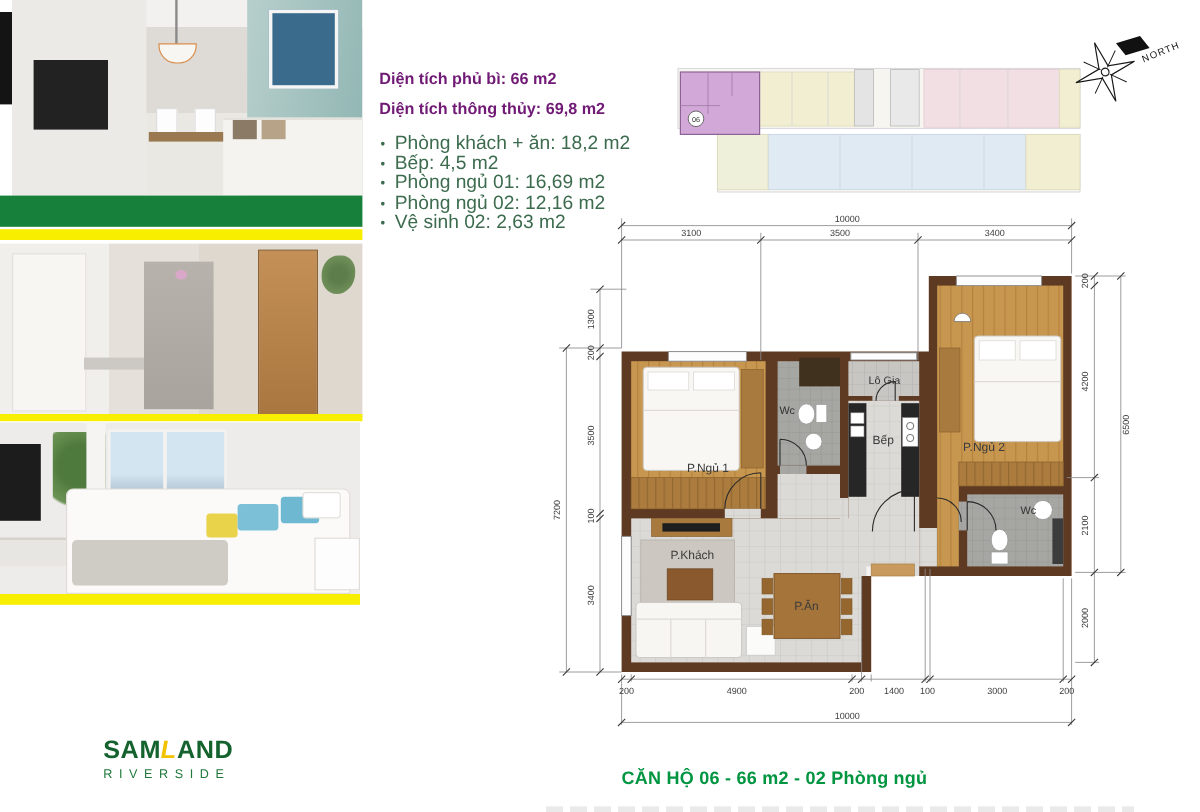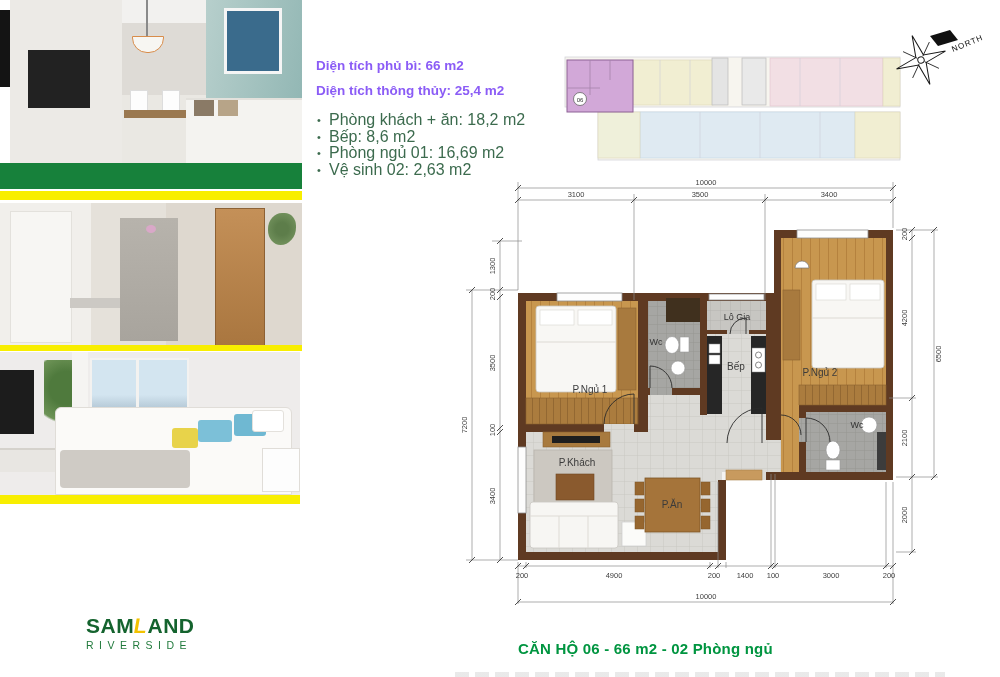--- a/index.html
+++ b/index.html
@@ -7,21 +7,21 @@
        font-family:"Liberation Sans", sans-serif;}
   .abs{position:absolute;}
 
   
   .photo{position:absolute;overflow:hidden;background:#e8e6e2;}
   .shape{position:absolute;}
   .bar{position:absolute;left:0;width:302px;}
 
   
   #info{left:316px;top:58px;width:255px;}
-  #info .head{font-size:13.5px;font-weight:bold;color:#8b5cf6;margin:0 0 10px 0;}
+  #info .head{font-size:13.5px;font-weight:bold;color:#701a75;margin:0 0 10px 0;}
   #info ul{list-style:none;margin:14px 0 0 0;padding:0;}
   #info li{font-size:16px;color:#3c6b4e;line-height:16.5px;padding-left:13px;position:relative;}
   #info li::before{content:"•";position:absolute;left:1px;top:0;color:#3c6b4e;font-size:11px;}
 
   
   #caption{left:518px;top:640px;width:375px;
            font-size:15px;font-weight:bold;color:#009540;letter-spacing:.2px;}
 
   
   #logo{left:86px;top:615px;width:150px;text-align:left;}
@@ -86,25 +86,26 @@
   <div class="shape" style="left:198px;top:68px;width:34px;height:22px;background:#7cc0d8;border-radius:3px;"></div>
   <div class="shape" style="left:234px;top:62px;width:32px;height:22px;background:#6fb8d2;border-radius:3px;"></div>
   <div class="shape" style="left:252px;top:58px;width:30px;height:20px;background:#ffffff;border:1px solid #e4e1dc;border-radius:3px;"></div>
   <div class="shape" style="left:262px;top:96px;width:36px;height:42px;background:#fdfdfd;border:1px solid #e0ddd8;"></div>
 </div>
 
 <div class="bar" style="top:495px;height:9px;background:#f8ee00;width:300px;"></div>
 
 <div id="info" class="abs">
   <div class="head">Diện tích phủ bì: 66 m2</div>
-  <div class="head">Diện tích thông thủy: 25,4 m2</div>
+  <div class="head">Diện tích thông thủy: 69,8 m2</div>
   <ul>
     <li>Phòng khách + ăn: 18,2 m2</li>
-    <li>Bếp: 8,6 m2</li>
+    <li>Bếp: 4,5 m2</li>
     <li>Phòng ngủ 01: 16,69 m2</li>
+    <li>Phòng ngủ 02: 12,16 m2</li>
     <li>Vệ sinh 02: 2,63 m2</li>
   </ul>
 </div>
 
 <svg class="abs" style="left:0;top:0;" width="1000" height="677" viewBox="0 0 1000 677">
   <defs>
     <pattern id="wood" patternUnits="userSpaceOnUse" width="9" height="30">
       <rect width="9" height="30" fill="#c8974f"></rect>
       <line x1="0.5" y1="0" x2="0.5" y2="30" stroke="#b5823e" stroke-width="1"></line>
     </pattern>

